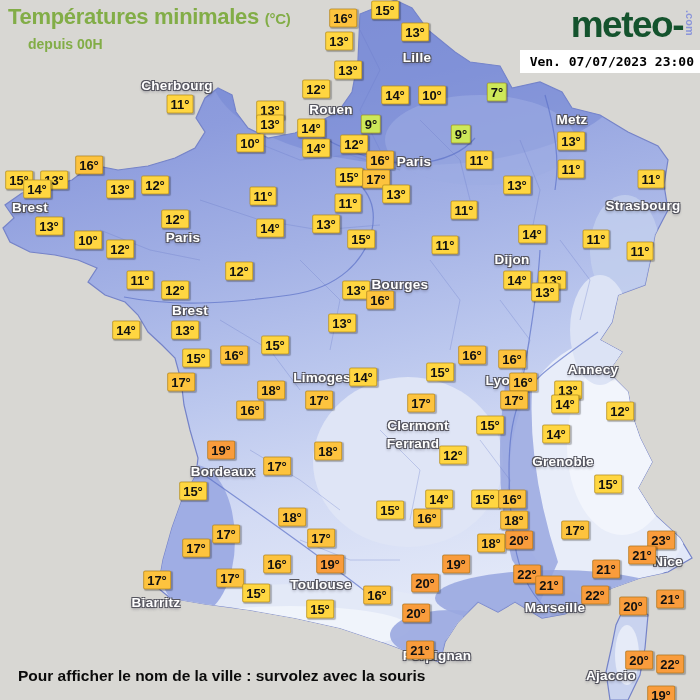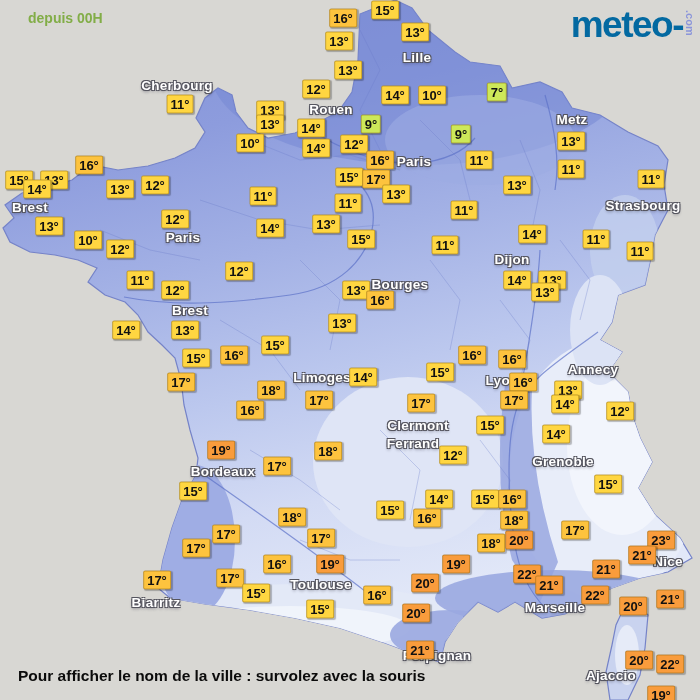--- a/index.html
+++ b/index.html
@@ -243,24 +243,29 @@
       <div class="badge" style="left: 642px; top: 555px; background: rgb(249, 156, 60);">21°</div>
       <div class="badge" style="left: 606px; top: 569px; background: rgb(249, 156, 60);">21°</div>
       <div class="badge" style="left: 633px; top: 606px; background: rgb(249, 156, 60);">20°</div>
       <div class="badge" style="left: 670px; top: 599px; background: rgb(249, 156, 60);">21°</div>
       <div class="badge" style="left: 639px; top: 660px; background: rgb(249, 156, 60);">20°</div>
       <div class="badge" style="left: 670px; top: 664px; background: rgb(249, 156, 60);">22°</div>
       <div class="badge" style="left: 661px; top: 695px; background: rgb(249, 156, 60);">19°</div>
     </div>
 
   <div class="title-block" style="color: rgb(130, 173, 71);">
+    <div class="title-main">
+      <span>Températures minimales</span>
+      <span class="title-unit">(°C)</span>
+    </div>
     <div class="title-sub">depuis 00H</div>
   </div>
 
   <div class="logo">
-    <span style="color: #0369a1;">meteo-</span>
+    <span style="color: #14532d;">meteo-</span>
       <span class="tld" style="color: rgb(139, 149, 218);">.com</span>
   </div>
 
+  <div class="datetime">Ven. 07/07/2023 23:00</div>
 
   <div class="footer">Pour afficher le nom de la ville : survolez avec la souris</div>
 
 </div>
 
 </body></html>

